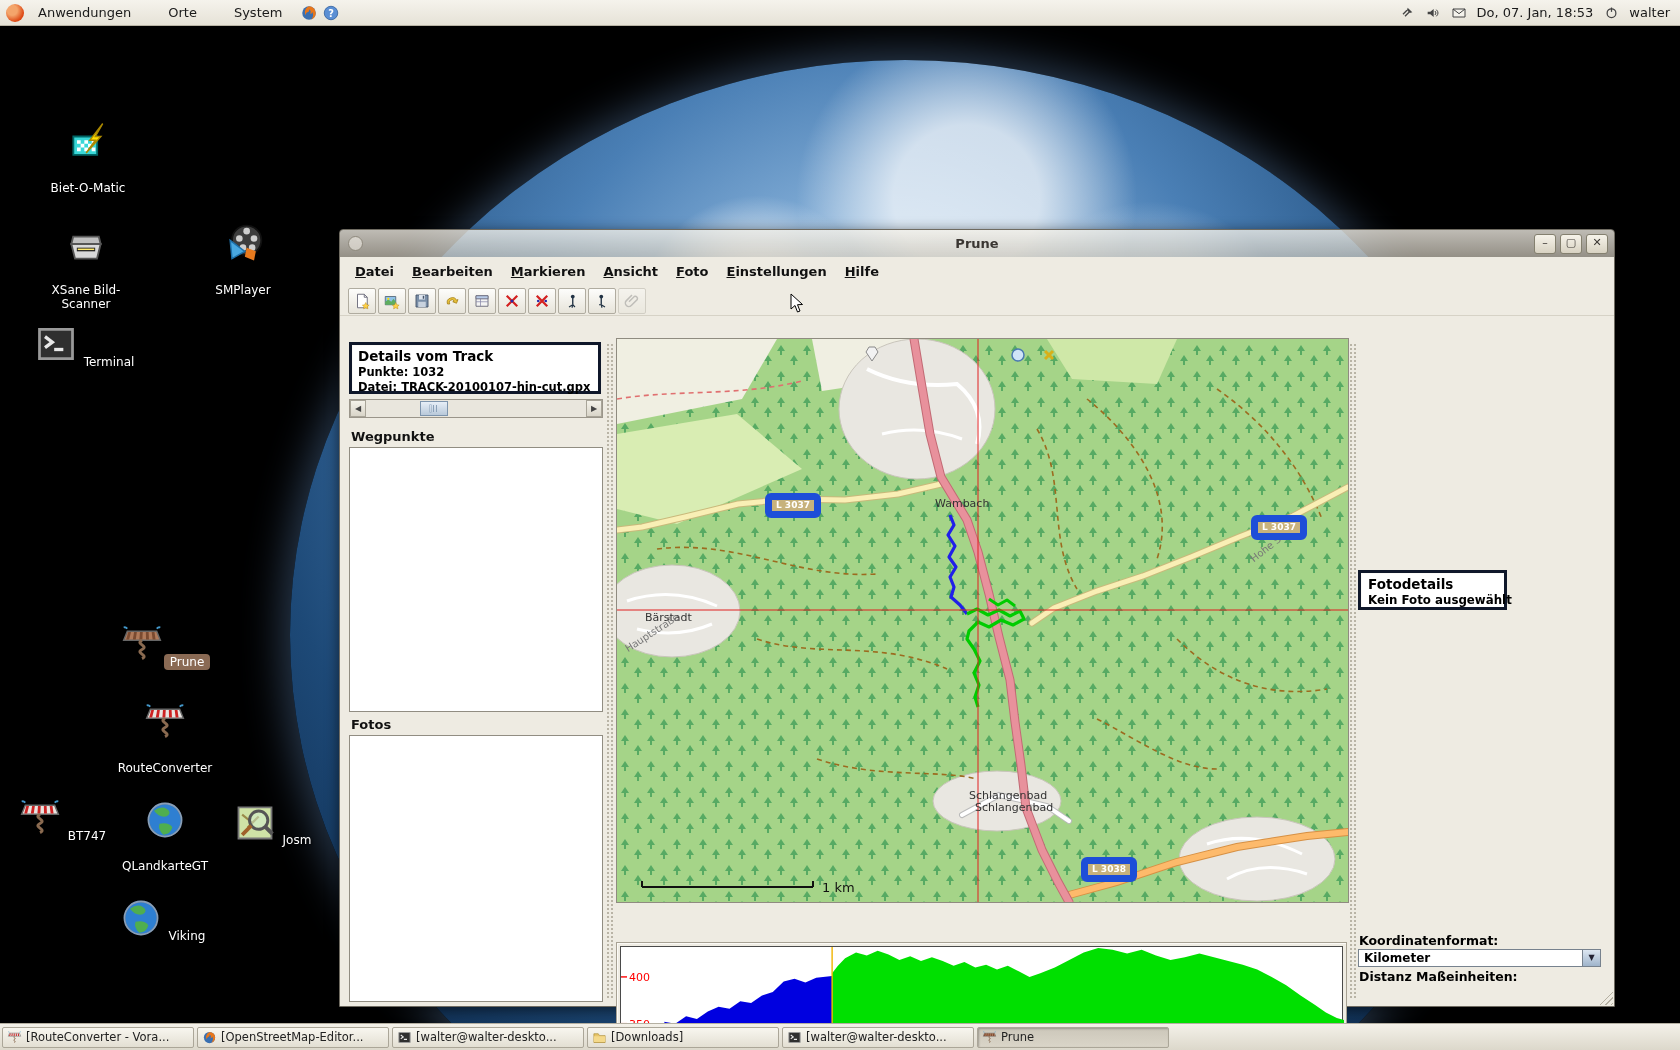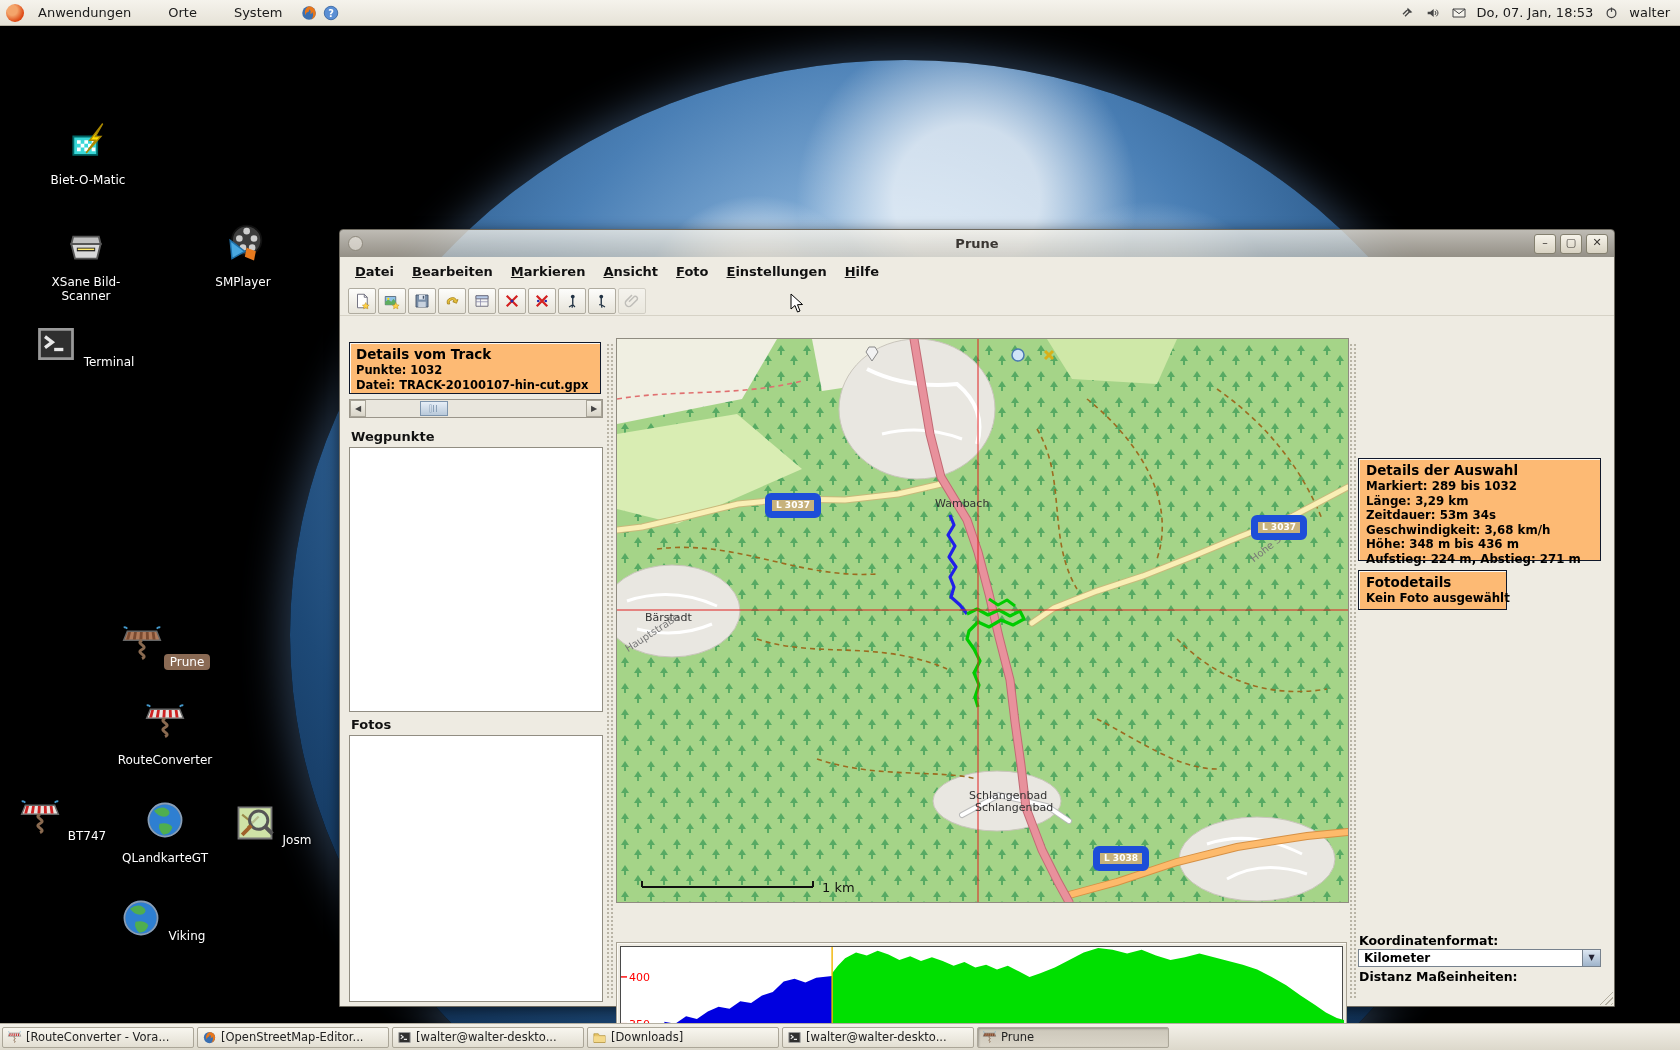--- a/index.html
+++ b/index.html
@@ -19,21 +19,21 @@
     background:linear-gradient(#f5f3ec,#e6e2d7);border-bottom:1px solid #b9b4a5;
     display:flex;align-items:center;font-size:13px;color:#1a1a1a;z-index:50;}
   .tp-menu{padding:0 10px;height:25px;display:flex;align-items:center;cursor:default;}
   .tp-right{margin-left:auto;display:flex;align-items:center;gap:9px;padding-right:10px;}
   .tp-ico{width:18px;height:18px;display:inline-flex;align-items:center;justify-content:center;}
   #ubuntu-logo{width:18px;height:18px;border-radius:50%;margin:0 4px 0 6px;
     background:radial-gradient(circle at 35% 35%,#f4a56b 0 30%,#dd4814 70%);}
   
   .dicon{position:absolute;width:110px;margin-left:-55px;text-align:center;color:#fff;z-index:5;}
   .dicon .glyph{display:inline-block;}
-  .dicon .lbl{display:inline-block;margin-top:4px;font-size:12px;padding:1px 6px;border-radius:4px;
+  .dicon .lbl{display:inline-block;margin-top:12px;font-size:12px;padding:1px 6px;border-radius:4px;
     text-shadow:1px 1px 2px #000;}
   .dicon.sel .lbl{background:#8a6a54;text-shadow:none;}
   
   #win{position:absolute;left:339px;top:229px;width:1274px;height:776px;z-index:20;
     border:1px solid #6f6b61;border-radius:4px 4px 0 0;box-shadow:0 3px 14px rgba(0,0,0,.6);}
   #titlebar{position:absolute;left:0;top:0;right:0;height:27px;border-radius:3px 3px 0 0;
     background:linear-gradient(rgba(244,240,231,.78),rgba(205,199,186,.72));
     border-bottom:1px solid rgba(110,105,95,.55);display:flex;align-items:center;}
   #win-title{position:absolute;left:0;right:0;text-align:center;font-weight:bold;font-size:13px;color:#3a3632;}
   #win-menu-btn{width:13px;height:13px;border-radius:50%;border:1px solid #8d887c;margin-left:8px;
@@ -47,21 +47,21 @@
     border-bottom:1px solid #d6d2c6;display:flex;align-items:center;padding-left:6px;
     font-weight:bold;font-size:13px;color:#111;}
   .mitem{padding:4px 9px;}
   .mitem u{text-decoration:underline;}
   #toolbar{position:absolute;left:0;top:29px;right:0;height:29px;background:#eeebe2;
     border-bottom:1px solid #d6d2c6;display:flex;align-items:center;padding-left:8px;gap:2px;}
   .tool{width:26px;height:24px;border:1px solid #b0aca0;border-radius:2px;
     background:linear-gradient(#fdfdfb,#e7e4da);display:flex;align-items:center;justify-content:center;}
   .tool.disabled{opacity:.45;}
   
-  .etched{border:1px solid #0f172a;box-shadow:inset 1px 1px 0 #fbfaf6;background:#fdba74;}
+  .etched{border:3px solid #0f172a;box-shadow:inset 1px 1px 0 #fbfaf6;background:#ffffff;}
   #track-box{position:absolute;left:9px;top:85px;width:252px;height:52px;padding:3px 6px;box-sizing:border-box;}
   #track-box .t{font-weight:bold;font-size:13.5px;}
   #track-box .l{font-weight:bold;font-size:11.5px;margin-top:1px;}
   #pt-scroll{position:absolute;left:9px;top:142px;width:252px;height:17px;border:1px solid #9a958a;
     background:#e9e6dd;display:flex;}
   .sb-arrow{width:16px;height:100%;background:linear-gradient(#f4f2ea,#d9d5c9);border:1px solid #a8a498;
     box-sizing:border-box;font-size:8px;line-height:15px;text-align:center;color:#444;}
   .sb-arrow.right{margin-left:auto;}
   #sb-thumb{position:absolute;left:70px;top:1px;width:26px;height:13px;border:1px solid #7d94ad;
     background:linear-gradient(#e6eef7,#b9c9da);}
@@ -407,47 +407,38 @@
         </svg>
       <div id="map-overlays">
           <div class="maplbl" style="left: 318px; top: 158px;">Wambach</div>
           <div class="maplbl" style="left: 28px; top: 272px;">Bärstadt</div>
           <div class="maplbl" style="left: 352px; top: 450px;">Schlangenbad</div>
           <div class="maplbl" style="left: 358px; top: 462px;">Schlangenbad</div>
           <div class="mapstreet" style="left: 628px; top: 196px; transform: rotate(-38deg);">Hohe Straße</div>
           <div class="mapstreet" style="left: 4px; top: 288px; transform: rotate(-33deg);">Hauptstraße</div>
           <div class="badge" style="left: 148px; top: 154px;">L 3037</div>
           <div class="badge" style="left: 634px; top: 176px;">L 3037</div>
-          <div class="badge" style="left: 464px; top: 507px; margin-left: 12px;">L 3038</div>
+          <div class="badge" style="left: 464px; top: 518px;">L 3038</div>
         </div>
     </div>
 
     <div id="chart-panel">
       <div id="chart-plot">
         <svg id="chart-svg" width="723" height="86" viewBox="0 0 723 86" preserveAspectRatio="none">
             <polygon points="43.4,86 43.4,74.8 54.2,76.7 65.1,69.2 75.9,72.0 86.8,64.5 97.6,59.8 108.5,61.7 119.3,54.2 130.1,56.1 141.0,48.6 151.8,44.9 162.7,34.6 173.5,31.8 184.4,35.5 195.2,30.8 211.1,29.0 211.1,86" fill="#0000e0"></polygon>
             <polygon points="211.1,86 211.1,26.2 216.9,18.7 224.1,11.2 235.0,5.6 245.8,8.4 256.7,3.7 267.5,7.5 278.4,13.1 289.2,9.3 300.0,14.0 310.9,10.3 321.7,14.0 332.6,18.7 343.4,15.0 354.3,20.6 365.1,17.8 376.0,22.4 386.8,18.7 397.7,24.3 408.5,29.9 419.3,26.2 433.8,20.6 448.3,13.1 462.7,5.6 477.2,0.9 491.6,2.8 506.1,6.5 520.6,2.8 535.0,8.4 549.5,13.1 563.9,10.3 578.4,6.5 592.9,10.3 607.3,14.0 621.8,17.8 636.2,22.4 650.7,29.9 665.2,38.3 679.6,48.6 694.1,58.0 704.9,65.4 715.8,71.0 723.0,72.9 723.0,86" fill="#00e000"></polygon>
             <line x1="211.11599999999999" y1="0" x2="211.11599999999999" y2="86" stroke="#f0b400" stroke-width="1.4"></line>
             <line x1="0" y1="29.913043478260867" x2="6" y2="29.913043478260867" stroke="#ff0000" stroke-width="1.4"></line>
             <text x="8" y="33.91304347826087" font-size="11" fill="#ff0000">400</text>
             <line x1="0" y1="76.65217391304348" x2="6" y2="76.65217391304348" stroke="#ff0000" stroke-width="1.4"></line>
             <text x="8" y="80.65217391304348" font-size="11" fill="#ff0000">350</text>
           </svg>
       </div>
     </div>
 
-    <div class="rp-box etched" style="top:201px;height:103px;" id="rp-sel">
-        <div class="t">Details der Auswahl</div>
-        <div class="l">Markiert: 289 bis 1032</div>
-        <div class="l">Länge: 3,29 km</div>
-        <div class="l">Zeitdauer: 53m 34s</div>
-        <div class="l">Geschwindigkeit: 3,68 km/h</div>
-        <div class="l">Höhe: 348 m bis 436 m</div>
-        <div class="l">Aufstieg: 224 m, Abstieg: 271 m</div>
-      </div>
     <div class="rp-box etched" style="top:313px;height:40px;width:149px;" id="rp-photo">
         <div class="t">Fotodetails</div>
         <div class="l">Kein Foto ausgewählt</div>
       </div>
 
     <div class="rp-label" style="top:676px;">Koordinatenformat:</div>
     <div class="combo" style="top:692px;">
       <span>Original</span>
       <span class="arrow">▼</span>
     </div>

